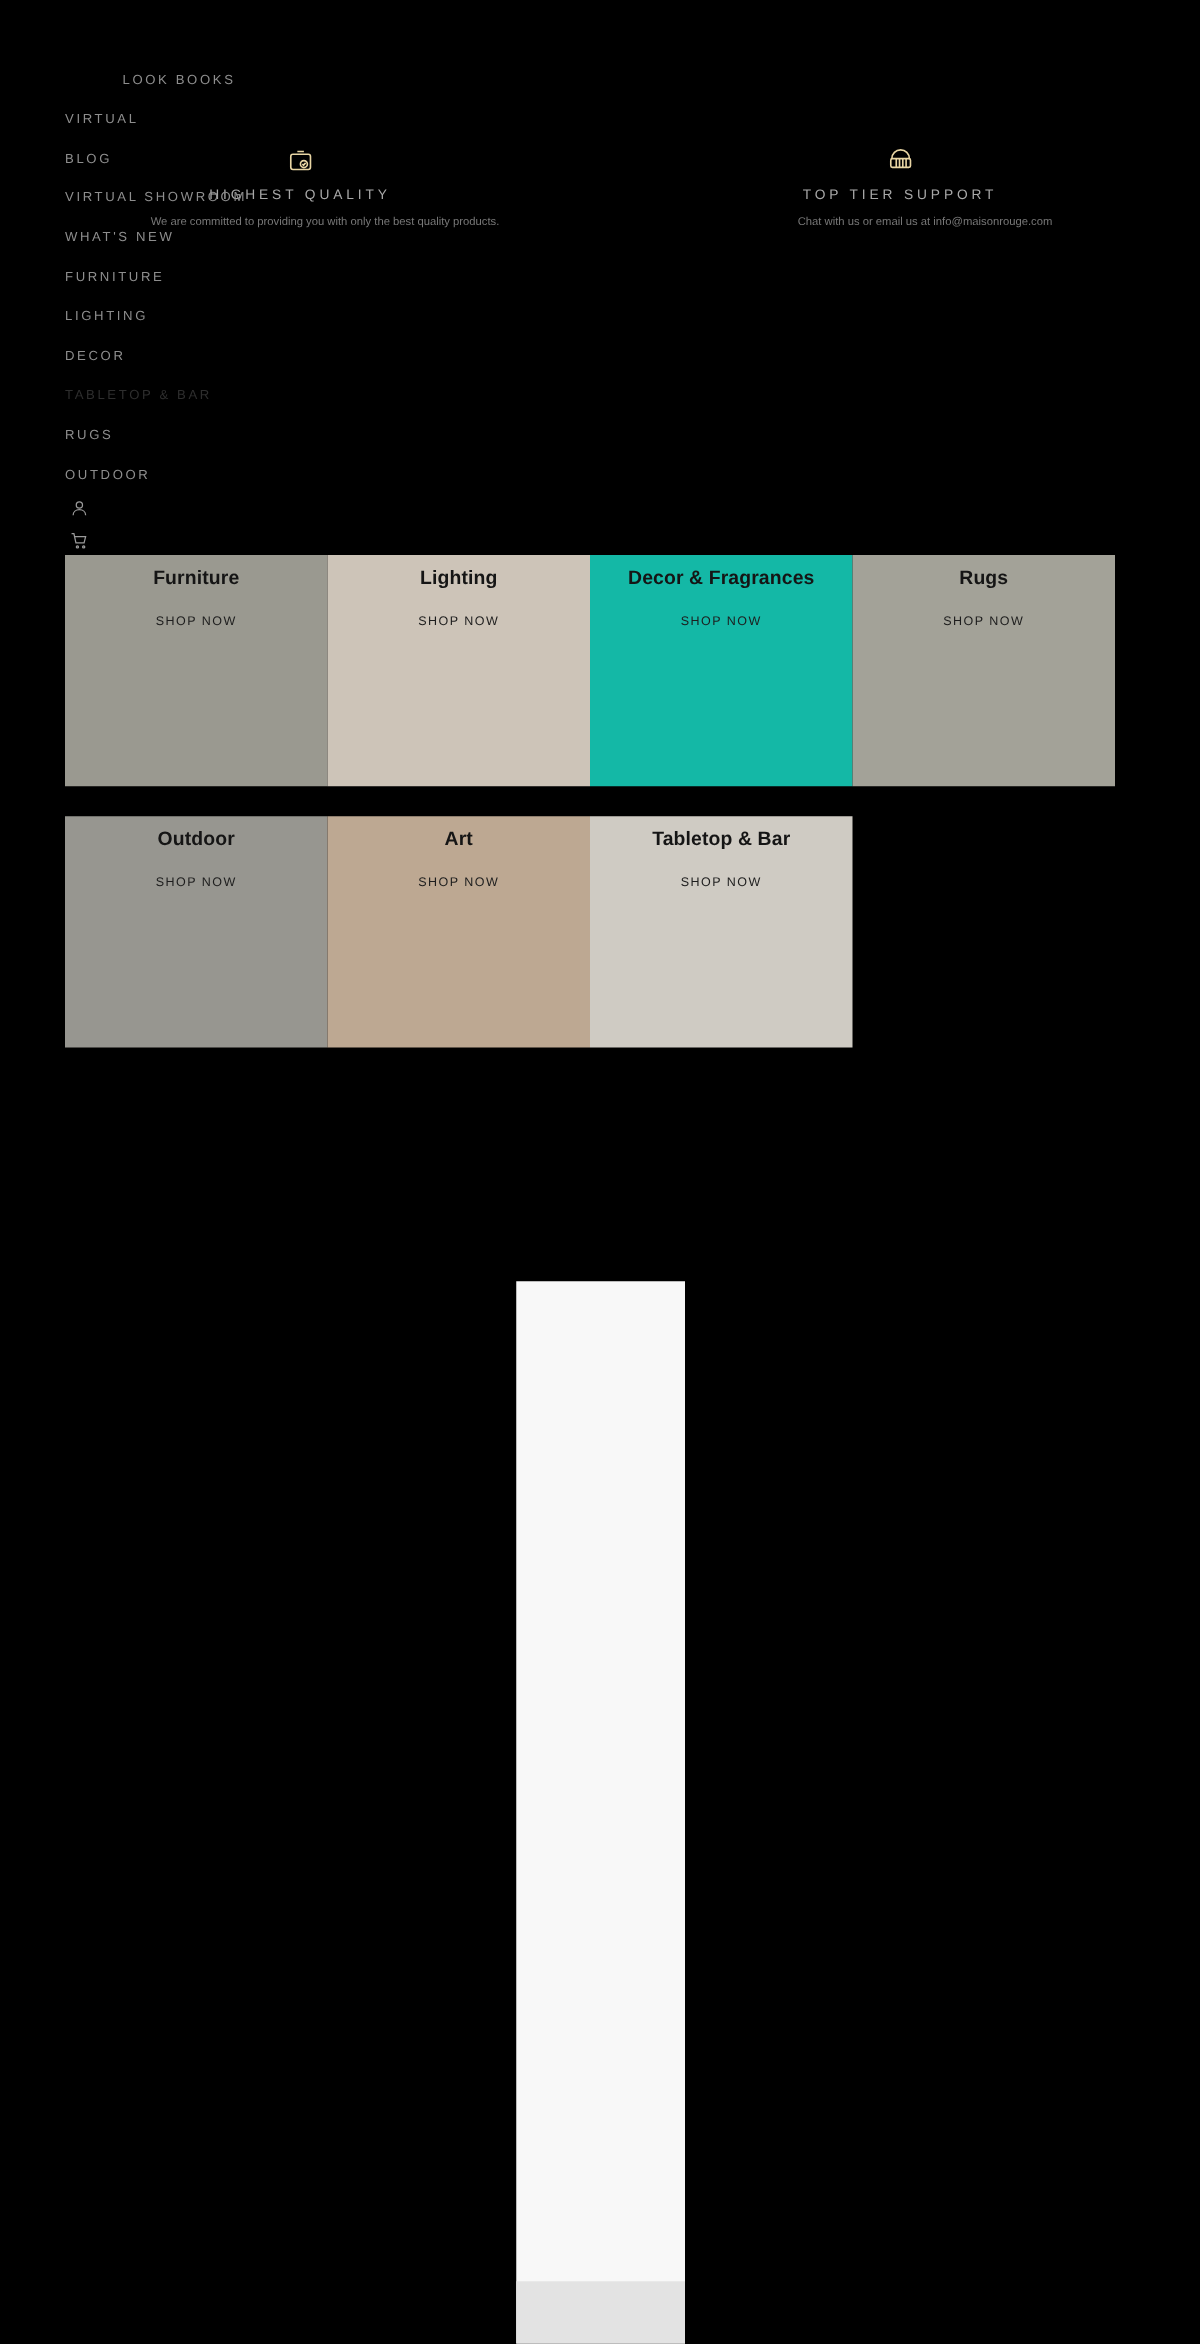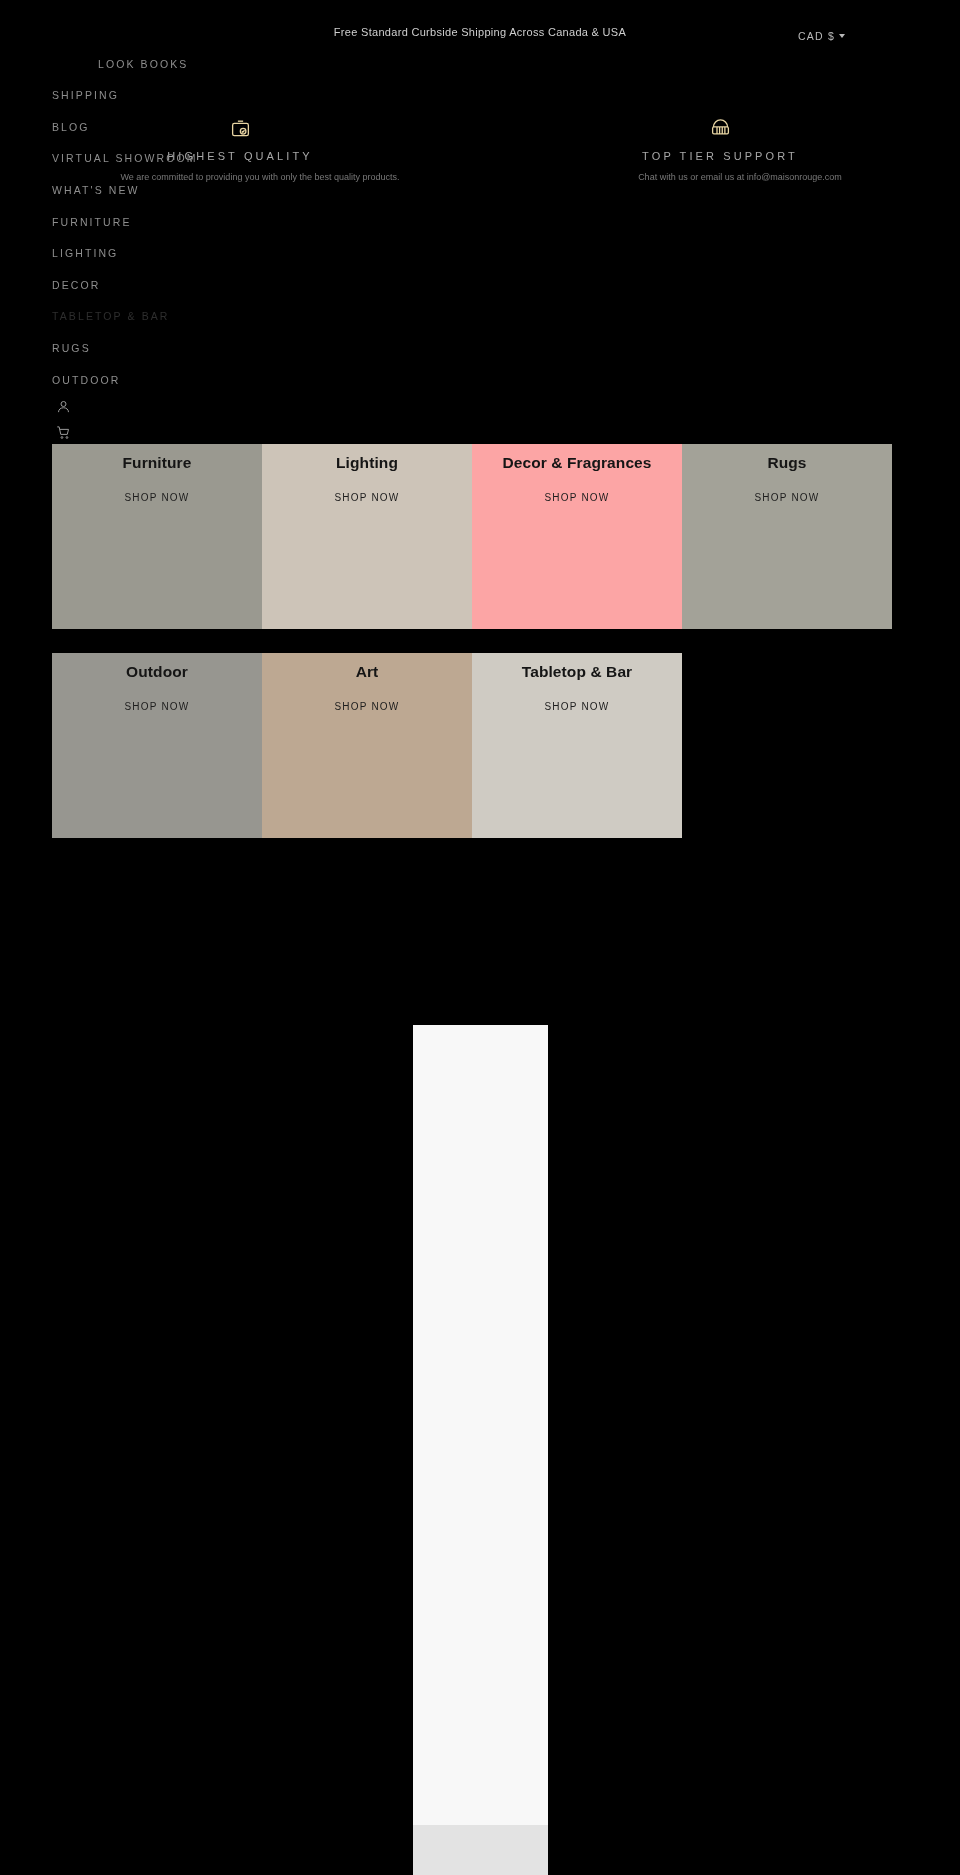--- a/index.html
+++ b/index.html
@@ -165,42 +165,35 @@
     left: 0; bottom: 0;
     width: 135px; height: 50px;
     background: #e3e3e3;
   }
 </style>
 </head>
 <body>
 
 <div class="page">
 
-  <div class="announce-bar">
-    <div class="announce-text">Free Standard Curbside Shipping Across Canada &amp; USA</div>
-    <div class="currency-select">
-      <span>CAD $</span>
-      <span class="chev"></span>
-    </div>
-  </div>
 
   <nav class="sidebar" id="sidebar">
     <div class="sidebar-icons">
       <svg class="sb-icon" viewBox="0 0 24 24" fill="none" stroke="#9a9a9a" stroke-width="1.6">
         <circle cx="12" cy="8" r="4"></circle>
         <path d="M4 21c0-4.4 3.6-7 8-7s8 2.6 8 7"></path>
       </svg>
       <svg class="sb-icon" viewBox="0 0 24 24" fill="none" stroke="#9a9a9a" stroke-width="1.6">
         <path d="M2 3h3l2.6 12h10.4l2-8H6.2"></path>
         <circle cx="9.5" cy="20" r="1.4"></circle>
         <circle cx="17.5" cy="20" r="1.4"></circle>
       </svg>
     </div>
   <div class="nav-item" style="top: 14px; padding-left: 46px;">LOOK BOOKS</div>
-      <div class="nav-item" style="top: 45px;">SHIPPING</div>
+      <div class="nav-item" style="top: 45px;">VIRTUAL</div>
       <div class="nav-item" style="top: 77px;">BLOG</div>
       <div class="nav-item" style="top: 108px; text-align: center;">VIRTUAL SHOWROOM</div>
       <div class="nav-item" style="top: 140px;">WHAT'S NEW</div>
       <div class="nav-item" style="top: 172px;">FURNITURE</div>
       <div class="nav-item" style="top: 203px;">LIGHTING</div>
       <div class="nav-item" style="top: 235px;">DECOR</div>
       <div class="nav-item faint" style="top: 266px;">TABLETOP &amp; BAR</div>
       <div class="nav-item" style="top: 298px;">RUGS</div>
       <div class="nav-item" style="top: 330px;">OUTDOOR</div>
     </nav>
@@ -238,21 +231,21 @@
   <div class="cat-grid">
     <div class="cat-row row1" id="cat-row-1">
         <div class="cat-card" style="background: rgb(154, 153, 144);">
           <div class="cat-title">Furniture</div>
           <div class="cat-shop">SHOP NOW</div>
         </div>
         <div class="cat-card" style="background: rgb(205, 196, 184);">
           <div class="cat-title">Lighting</div>
           <div class="cat-shop">SHOP NOW</div>
         </div>
-        <div class="cat-card" style="background: #fca5a5;">
+        <div class="cat-card" style="background: #14b8a6;">
           <div class="cat-title">Decor &amp; Fragrances</div>
           <div class="cat-shop">SHOP NOW</div>
         </div>
         <div class="cat-card" style="background: rgb(163, 162, 152);">
           <div class="cat-title">Rugs</div>
           <div class="cat-shop">SHOP NOW</div>
         </div>
       </div>
     <div class="cat-row row2" id="cat-row-2">
         <div class="cat-card" style="background: rgb(151, 150, 144);">

